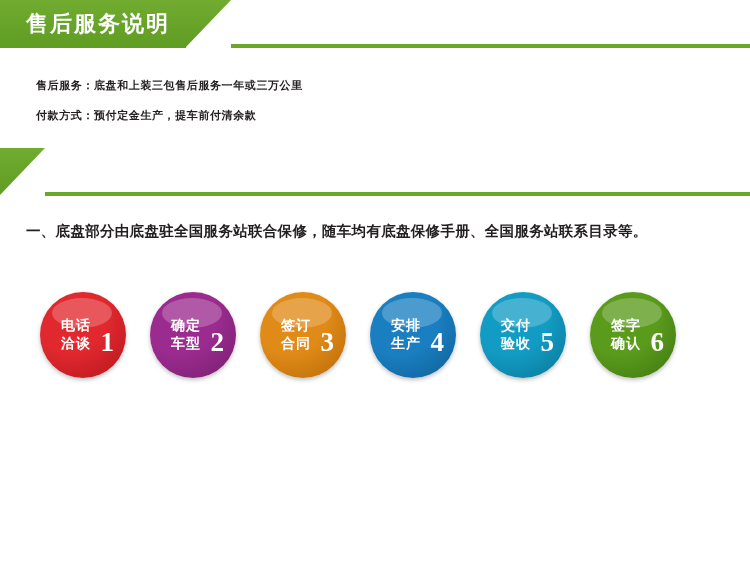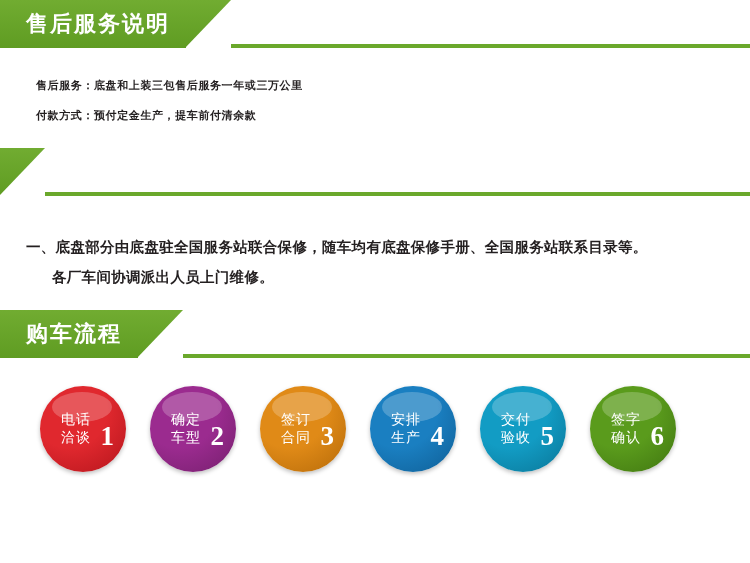--- a/index.html
+++ b/index.html
@@ -71,21 +71,20 @@
   .block1 .line {
     font-size: 11px;
     color: #231f20;
     font-weight: bold;
     line-height: 30px;
     letter-spacing: 0.6px;
   }
 
   .block2 {
     padding: 20px 0 18px 26px;
-    margin-top: 16px;
   }
   .block2 .para {
     font-size: 14.5px;
     color: #231f20;
     font-weight: bold;
     line-height: 30px;
     letter-spacing: 0.3px;
   }
   .block2 .para .indent {
     display: block;
@@ -115,21 +114,21 @@
     left: 12px;
     width: 60px;
     height: 30px;
     border-radius: 50%;
     background: rgba(255,255,255,0.22);
     pointer-events: none;
   }
   .step .txt {
     position: relative;
     font-size: 14px;
-    font-weight: normal;
+    font-weight: bold;
     line-height: 18px;
     text-align: center;
     letter-spacing: 1px;
     margin-right: 14px;
     margin-top: -2px;
     z-index: 2;
   }
   .step .num {
     position: absolute;
     right: 12px;
@@ -161,31 +160,25 @@
   <div class="section">
     <div class="banner">
       <div class="banner-tail"></div>
       <div class="banner-line"></div>
     </div>
     <div class="block2">
       <div class="para">
         <span>一、底盘部分由底盘驻全国服务站联合保修，随车均有底盘保修手册、全国服务站联系目录等。</span>
       </div>
       <div class="para">
-        <span class="indent">各厂车间协调派出人员上门维修。</span>
       </div>
     </div>
   </div>
 
   <div class="section">
-    <div class="banner">
-      <div class="banner-green">购车流程</div>
-      <div class="banner-tail"></div>
-      <div class="banner-line"></div>
-    </div>
     <div class="process">
       <div class="step" id="step-0" style="background: radial-gradient(circle at 34% 28%, rgb(224, 40, 46) 0%, rgb(224, 40, 46) 45%, rgb(180, 21, 28) 100%);">
         <span class="glow"></span>
         <span class="txt">
           <span>电话</span><br>
           <span>洽谈</span>
         </span>
         <span class="num">1</span>
       </div>
       <div class="step" id="step-1" style="background: radial-gradient(circle at 34% 28%, rgb(155, 43, 143) 0%, rgb(155, 43, 143) 45%, rgb(117, 31, 109) 100%);">

